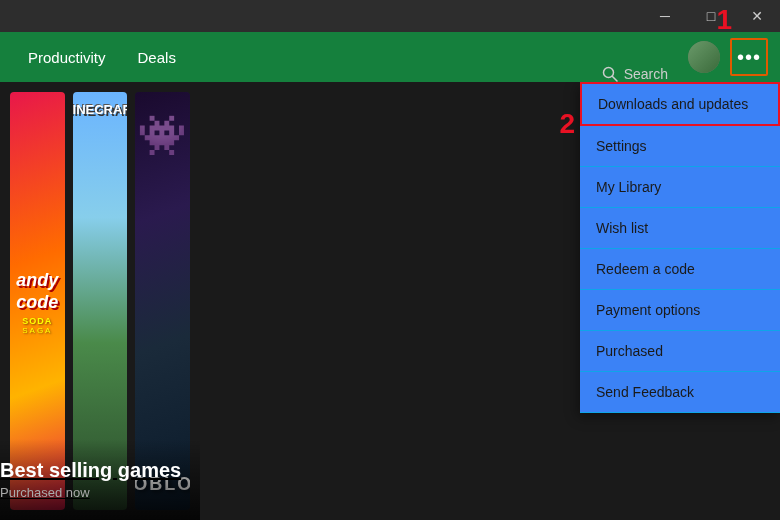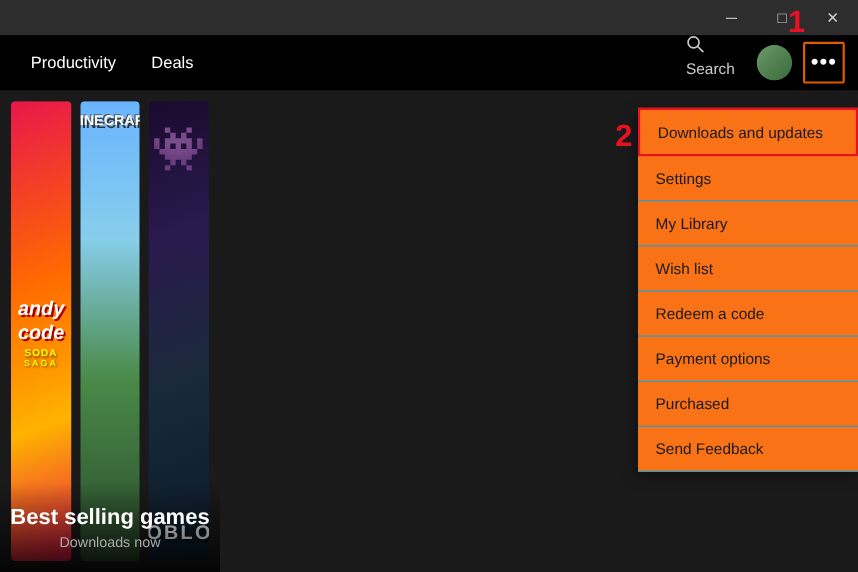--- a/index.html
+++ b/index.html
@@ -36,49 +36,48 @@
       color: #ccc;
       font-size: 14px;
       cursor: pointer;
       background: transparent;
       border: none;
     }
 
     
     .nav-bar {
       height: 50px;
-      background: #000000;
+      background: #15803d;
       display: flex;
       align-items: center;
       padding: 0 12px;
       gap: 0;
       position: relative;
       z-index: 10;
     }
     .nav-item {
       color: #fff;
       font-size: 15px;
       padding: 0 16px;
       height: 50px;
       display: flex;
       align-items: center;
       cursor: pointer;
       white-space: nowrap;
     }
     .nav-spacer { flex: 1; }
     .search-btn {
       display: flex;
-      align-items: flex-start;
+      align-items: flex-end;
       gap: 6px;
       color: #ccc;
       font-size: 14px;
       padding: 0 14px;
       height: 50px;
       cursor: pointer;
-      flex-direction: column;
     }
     .search-icon-svg {
       width: 16px;
       height: 16px;
     }
     .avatar {
       width: 32px;
       height: 32px;
       border-radius: 50%;
       background: #5a7a5a;
@@ -212,44 +211,45 @@
       letter-spacing: 2px;
       text-shadow: 2px 2px 4px rgba(0,0,0,0.8);
     }
 
     
     .games-text-overlay {
       position: absolute;
       bottom: 0;
       left: 0;
       right: 580px;
-      text-align: center;
+      text-align: left;
       padding: 20px 0 20px;
       background: linear-gradient(transparent, rgba(0,0,0,0.8));
+      text-decoration: underline;
     }
     .best-selling {
       font-size: 20px;
       font-weight: 700;
       color: #fff;
       display: block;
     }
     .download-now {
       font-size: 13px;
       color: #aaa;
       display: block;
       margin-top: 3px;
     }
 
     
     .dropdown-menu {
       position: absolute;
-      top: 16px;
+      top: 0;
       right: 0;
       width: 200px;
-      background: #f97316;
+      background: #3b82f6;
       z-index: 100;
       box-shadow: -2px 4px 12px rgba(0,0,0,0.4);
     }
     .dropdown-item {
       padding: 12px 16px;
       font-size: 14px;
       color: #1a1a1a;
       cursor: pointer;
       display: block;
       border-bottom: 1px solid #0ea5e9;
@@ -312,21 +312,21 @@
   <div class="games-bg">
     <div class="games-row">
 
       <div class="game-thumb game-candy">
         <div class="game-candy-content">
           <div style="font-size:22px; font-weight:900; color:#ff0; text-shadow:2px 2px 0 #a00; line-height:1; text-align:center; font-style:italic;">
             <span style="color:#fff; font-size:18px;">andy</span><br>
             <span style="color:#fff; font-size:18px;">code</span>
           </div>
           <div style="font-size:9px; color:#ff0; font-weight:900; letter-spacing:1px; margin-top:4px;">SODA</div>
-          <div style="font-size:8px; color:#ff0; font-weight:700; letter-spacing:2px;">SAGA</div>
+          <div style="font-size:8px; color:#ff0; font-weight:400; letter-spacing:2px;">SAGA</div>
         </div>
       </div>
 
       <div class="game-thumb game-minecraft">
         <div class="minecraft-content">
           <div class="minecraft-logo">MINECRAFT</div>
         </div>
       </div>
 
       <div class="game-thumb game-roblox">
@@ -335,21 +335,21 @@
 
             <div style="font-size:40px; color:#a0a0c0; opacity:0.6;">👾</div>
           </div>
           <div class="roblox-logo">ROBLOX</div>
         </div>
       </div>
     </div>
 
     <div class="games-text-overlay">
       <span class="best-selling">Best selling games</span>
-      <span class="download-now">Downloads now</span>
+      <span class="download-now">Purchased now</span>
     </div>
   </div>
 
   <div class="dropdown-menu">
     <div class="dropdown-item highlighted">Downloads and updates</div>
     <div class="dropdown-item">Settings</div>
     <div class="dropdown-item">My Library</div>
     <div class="dropdown-item">Wish list</div>
     <div class="dropdown-item">Redeem a code</div>
     <div class="dropdown-item">Payment options</div>

